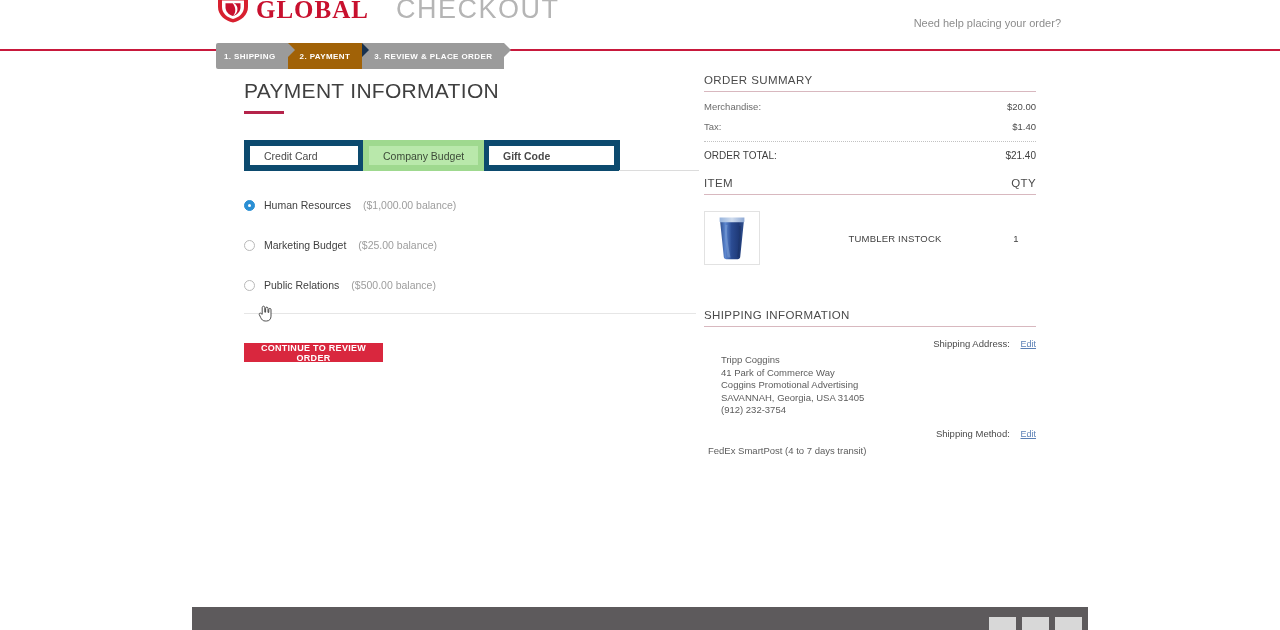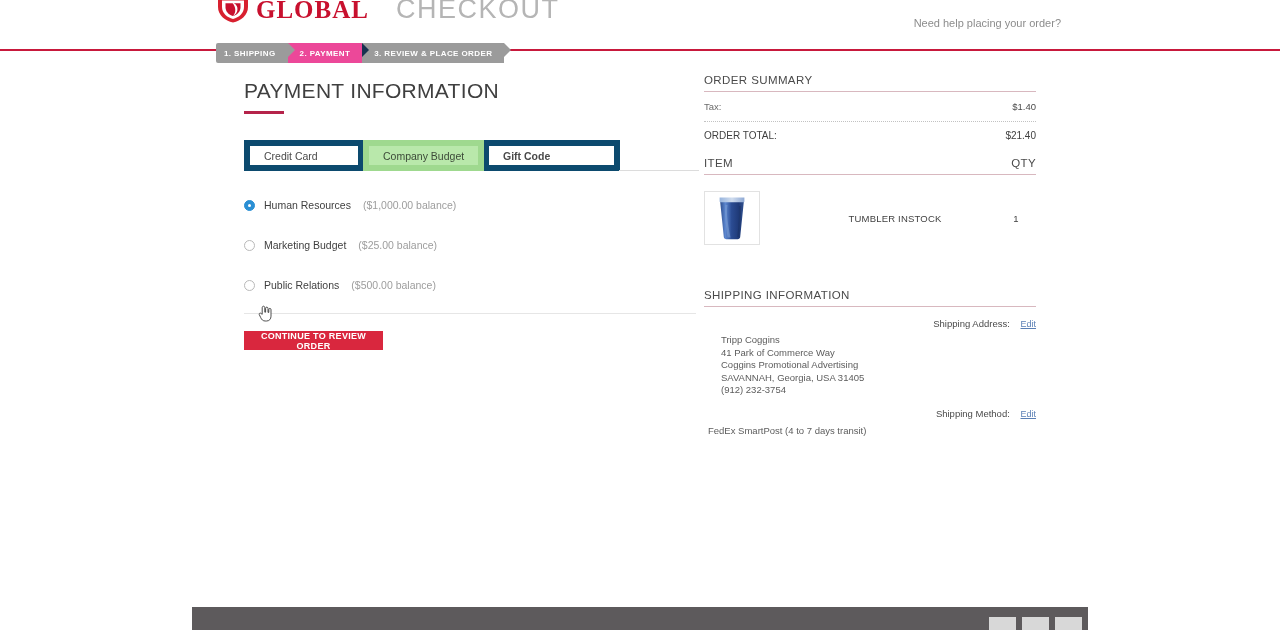--- a/index.html
+++ b/index.html
@@ -68,40 +68,40 @@
     position: absolute;
     left: 216px; top: 43px;
     display: flex;
     height: 14px;
     z-index: 3;
   }
   .step {
     position: relative;
     display: flex;
     align-items: center;
-    height: 20px;
+    height: 26px;
     padding: 0 12px 0 8px;
     font-size: 8px;
     font-weight: bold;
     letter-spacing: 0.4px;
     color: #ffffff;
     background: #9b9b9b;
     white-space: nowrap;
   }
   .step::after {
     content: "";
     position: absolute;
     right: -7px; top: 0;
     width: 0; height: 0;
     border-top: 7px solid transparent;
     border-bottom: 7px solid transparent;
     border-left: 7px solid #9b9b9b;
     z-index: 1;
   }
-  .step.active { background: #ec4899; padding-left: 12px; }
+  .step.active { background: #a16207; padding-left: 12px; }
   .step.active::after { border-left-color: #17314f; z-index: 2; }
   .step.first { border-radius: 2px 0 0 2px; }
   .step.last { padding-left: 12px; }
 
   
   .left-col {
     position: absolute;
     left: 244px; top: 78px;
     width: 455px;
   }
@@ -185,21 +185,21 @@
   .radio-bal { font-size: 10.5px; color: #9d9d9d; margin-left: 3px; }
 
   .divider {
     margin-top: 22px;
     width: 452px;
     height: 1px;
     background: #e6e6e6;
   }
 
   .continue-btn {
-    margin-top: 17px;
+    margin-top: 29px;
     width: 139px; height: 19px;
     background: #d9273e;
     border: none;
     color: #ffffff;
     font-size: 9px;
     font-weight: bold;
     letter-spacing: 0.3px;
     font-family: "Liberation Sans", sans-serif;
     display: flex;
     align-items: center;
@@ -413,20 +413,24 @@
 
   <svg class="cursor-hand" viewBox="0 0 14 17">
     <path d="M4.2,9.3 L4.2,2.6 C4.2,1.8 4.8,1.2 5.5,1.2 C6.2,1.2 6.8,1.8 6.8,2.6 L6.8,7.2 L7.6,7.2 L7.6,3.4 C7.6,2.7 8.1,2.1 8.8,2.1 C9.5,2.1 10,2.7 10,3.4 L10,7.4 L10.8,7.4 L10.8,4.6 C10.8,3.9 11.3,3.4 11.9,3.4 C12.5,3.4 13,3.9 13,4.6 L13,11.2 C13,14 11.3,16 8.6,16 L7.2,16 C5,16 3.6,14.7 2.6,12.4 L1.3,9.6 C1,9 1.3,8.4 1.9,8.2 C2.4,8 3,8.2 3.3,8.7 Z" fill="#ffffff" stroke="#3a3a3a" stroke-width="0.9"></path>
   </svg>
 
   <div class="right-col">
 
     <div class="panel-head">ORDER SUMMARY</div>
     <div class="panel-rule"></div>
 
+    <div class="sum-row">
+      <span>Merchandise:</span>
+      <span class="amt">$20.00</span>
+    </div>
     <div class="sum-row">
       <span>Tax:</span>
       <span class="amt">$1.40</span>
     </div>
 
     <div class="sum-dotted"></div>
 
     <div class="sum-total">
       <span>ORDER TOTAL:</span>
       <span>$21.40</span>

